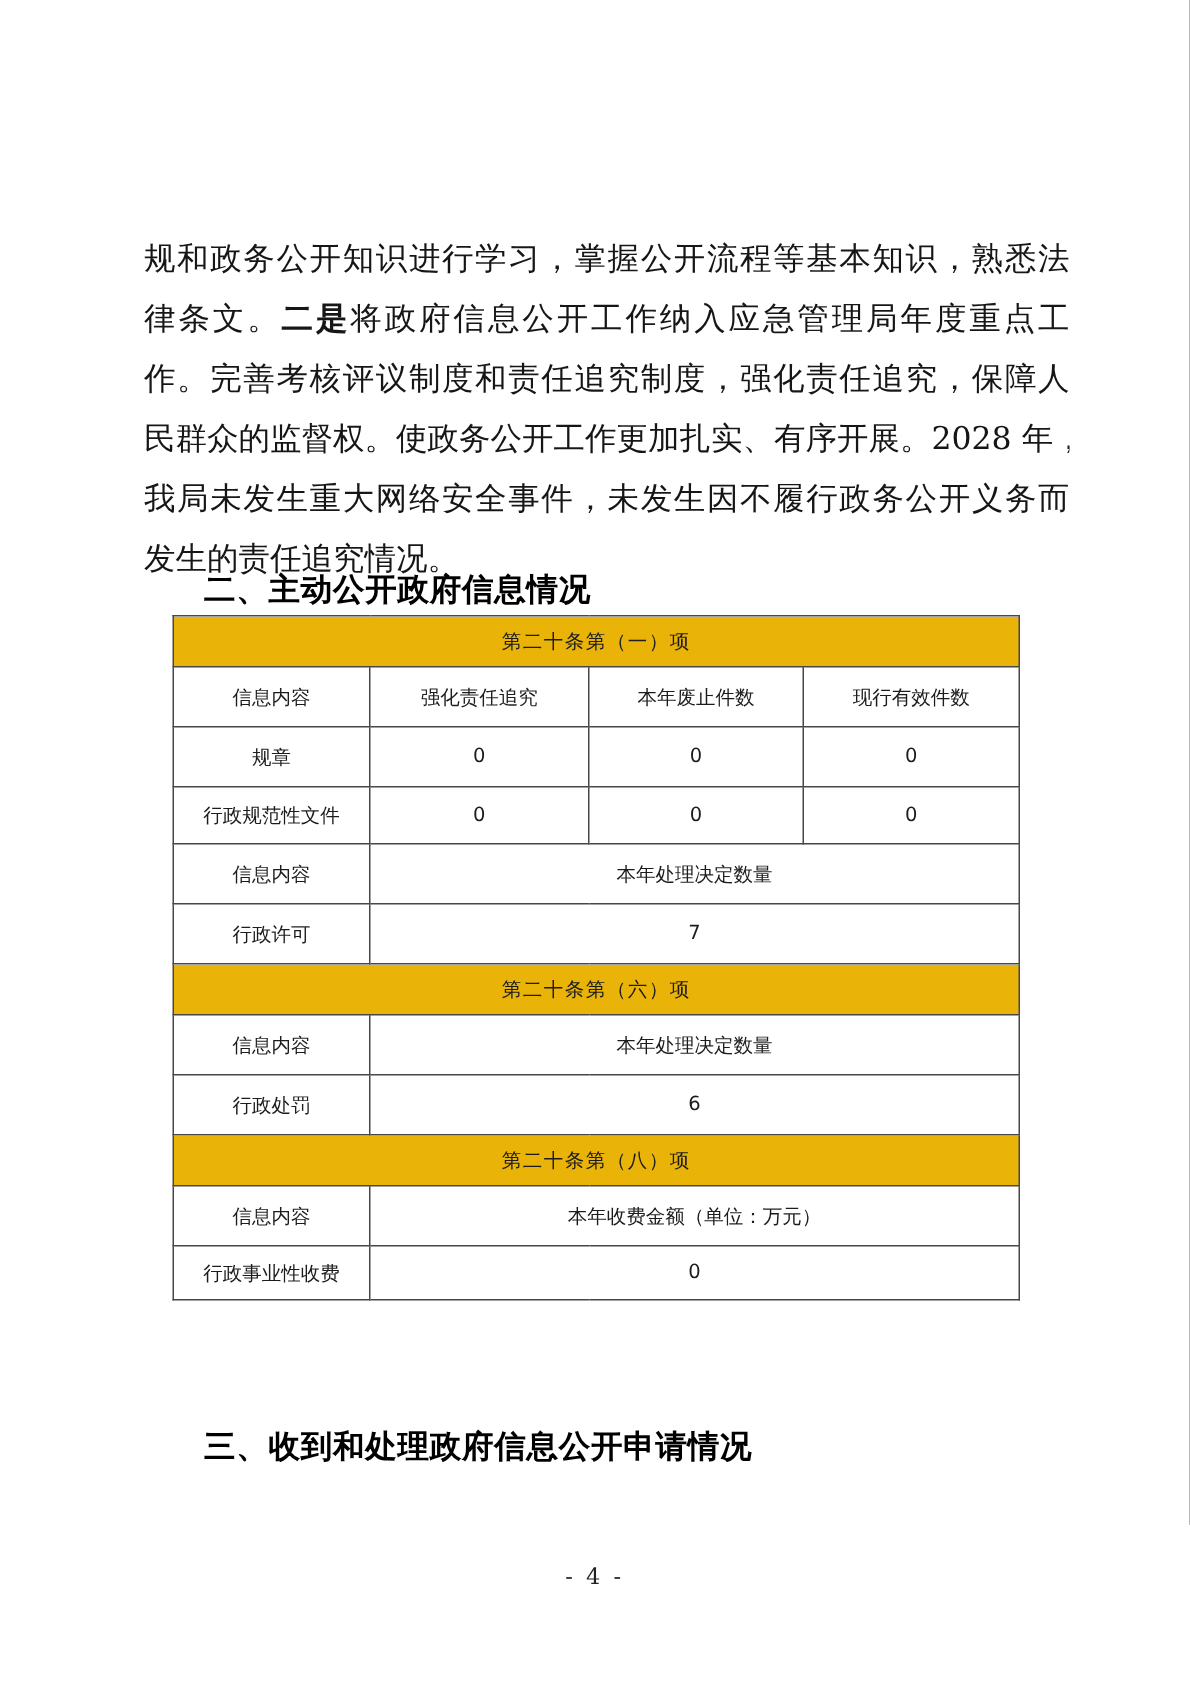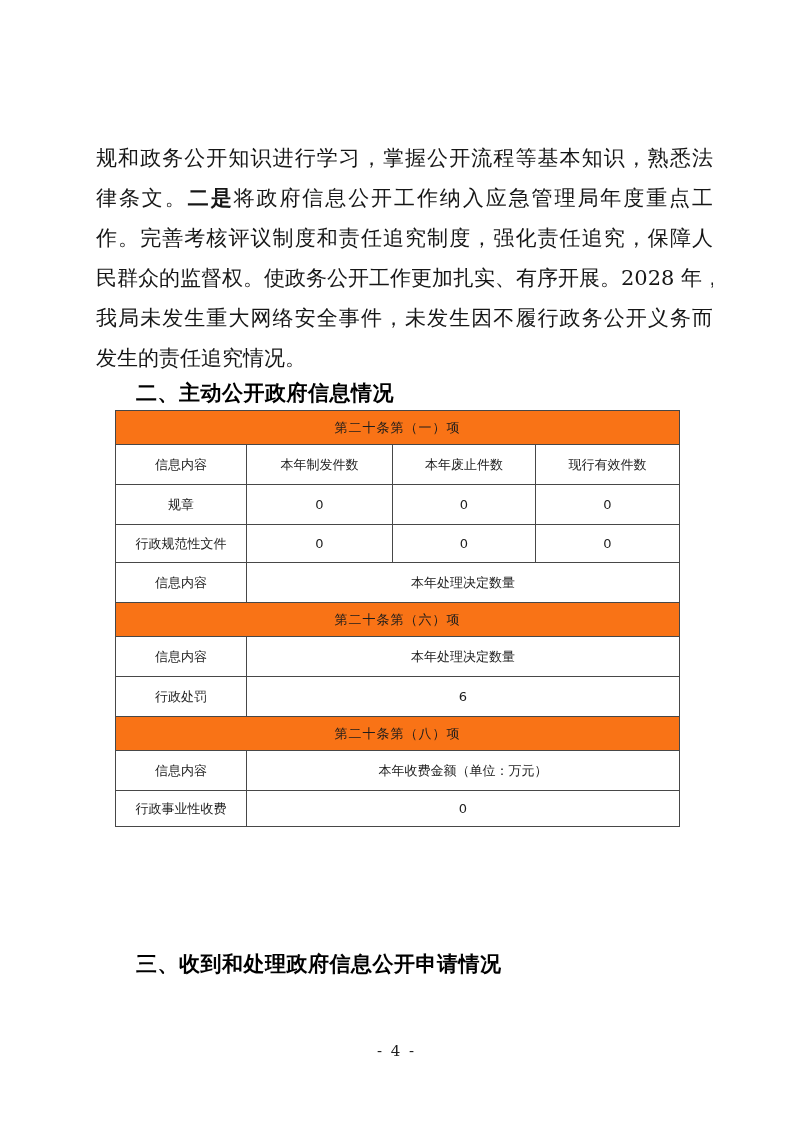--- a/index.html
+++ b/index.html
@@ -10,21 +10,21 @@
     height: 1122px;
     margin: 0 auto;
     background: #ffffff;
     overflow: hidden;
     font-family: "DejaVu Serif", "Liberation Serif", serif;
     color: #111;
   }
   .paragraph {
     position: absolute;
     left: 96px;
-    top: 138px;
+    top: 152px;
     width: 617px;
     font-size: 21px;
     line-height: 40px;
     color: #161616;
   }
   .para-line {
     text-align: justify;
     text-align-last: justify;
     text-justify: inter-character;
     height: 40px;
@@ -60,21 +60,21 @@
   }
   .gov-table td {
     border: 1.5px solid #474747;
     text-align: center;
     vertical-align: middle;
     font-size: 13px;
     color: #1c1c1c;
     overflow: hidden;
   }
   .band-cell {
-    background: #f97316;
+    background: #eab308;
     font-size: 12.5px;
     letter-spacing: 1px;
     margin-top: 24px;
   }
   .num-cell {
     font-family: "DejaVu Sans", "Liberation Sans", sans-serif;
     font-size: 17px;
     color: #000;
   }
   tr.r-band  td { height: 34px; }
@@ -116,40 +116,44 @@
       <col style="width:143px">
       <col style="width:144px">
     </colgroup>
 
     <tbody>
         <tr class="r-band">
       <td colspan="4" class="band-cell">第二十条第（一）项</td>
     </tr>
     <tr class="r-head">
       <td>信息内容</td>
-      <td>本年制发件数</td>
+      <td>强化责任追究</td>
       <td>本年废止件数</td>
       <td>现行有效件数</td>
     </tr>
     <tr class="r-data">
       <td>规章</td>
       <td class="num-cell">0</td>
       <td class="num-cell">0</td>
       <td class="num-cell">0</td>
     </tr>
     <tr class="r-data2">
       <td>行政规范性文件</td>
       <td class="num-cell">0</td>
       <td class="num-cell">0</td>
       <td class="num-cell">0</td>
     </tr>
 
     <tr class="r-head">
       <td>信息内容</td>
       <td colspan="3">本年处理决定数量</td>
+    </tr>
+    <tr class="r-data">
+      <td>行政许可</td>
+      <td colspan="3" class="num-cell">7</td>
     </tr>
 
     <tr class="r-band">
       <td colspan="4" class="band-cell">第二十条第（六）项</td>
     </tr>
     <tr class="r-head">
       <td>信息内容</td>
       <td colspan="3">本年处理决定数量</td>
     </tr>
     <tr class="r-data">

